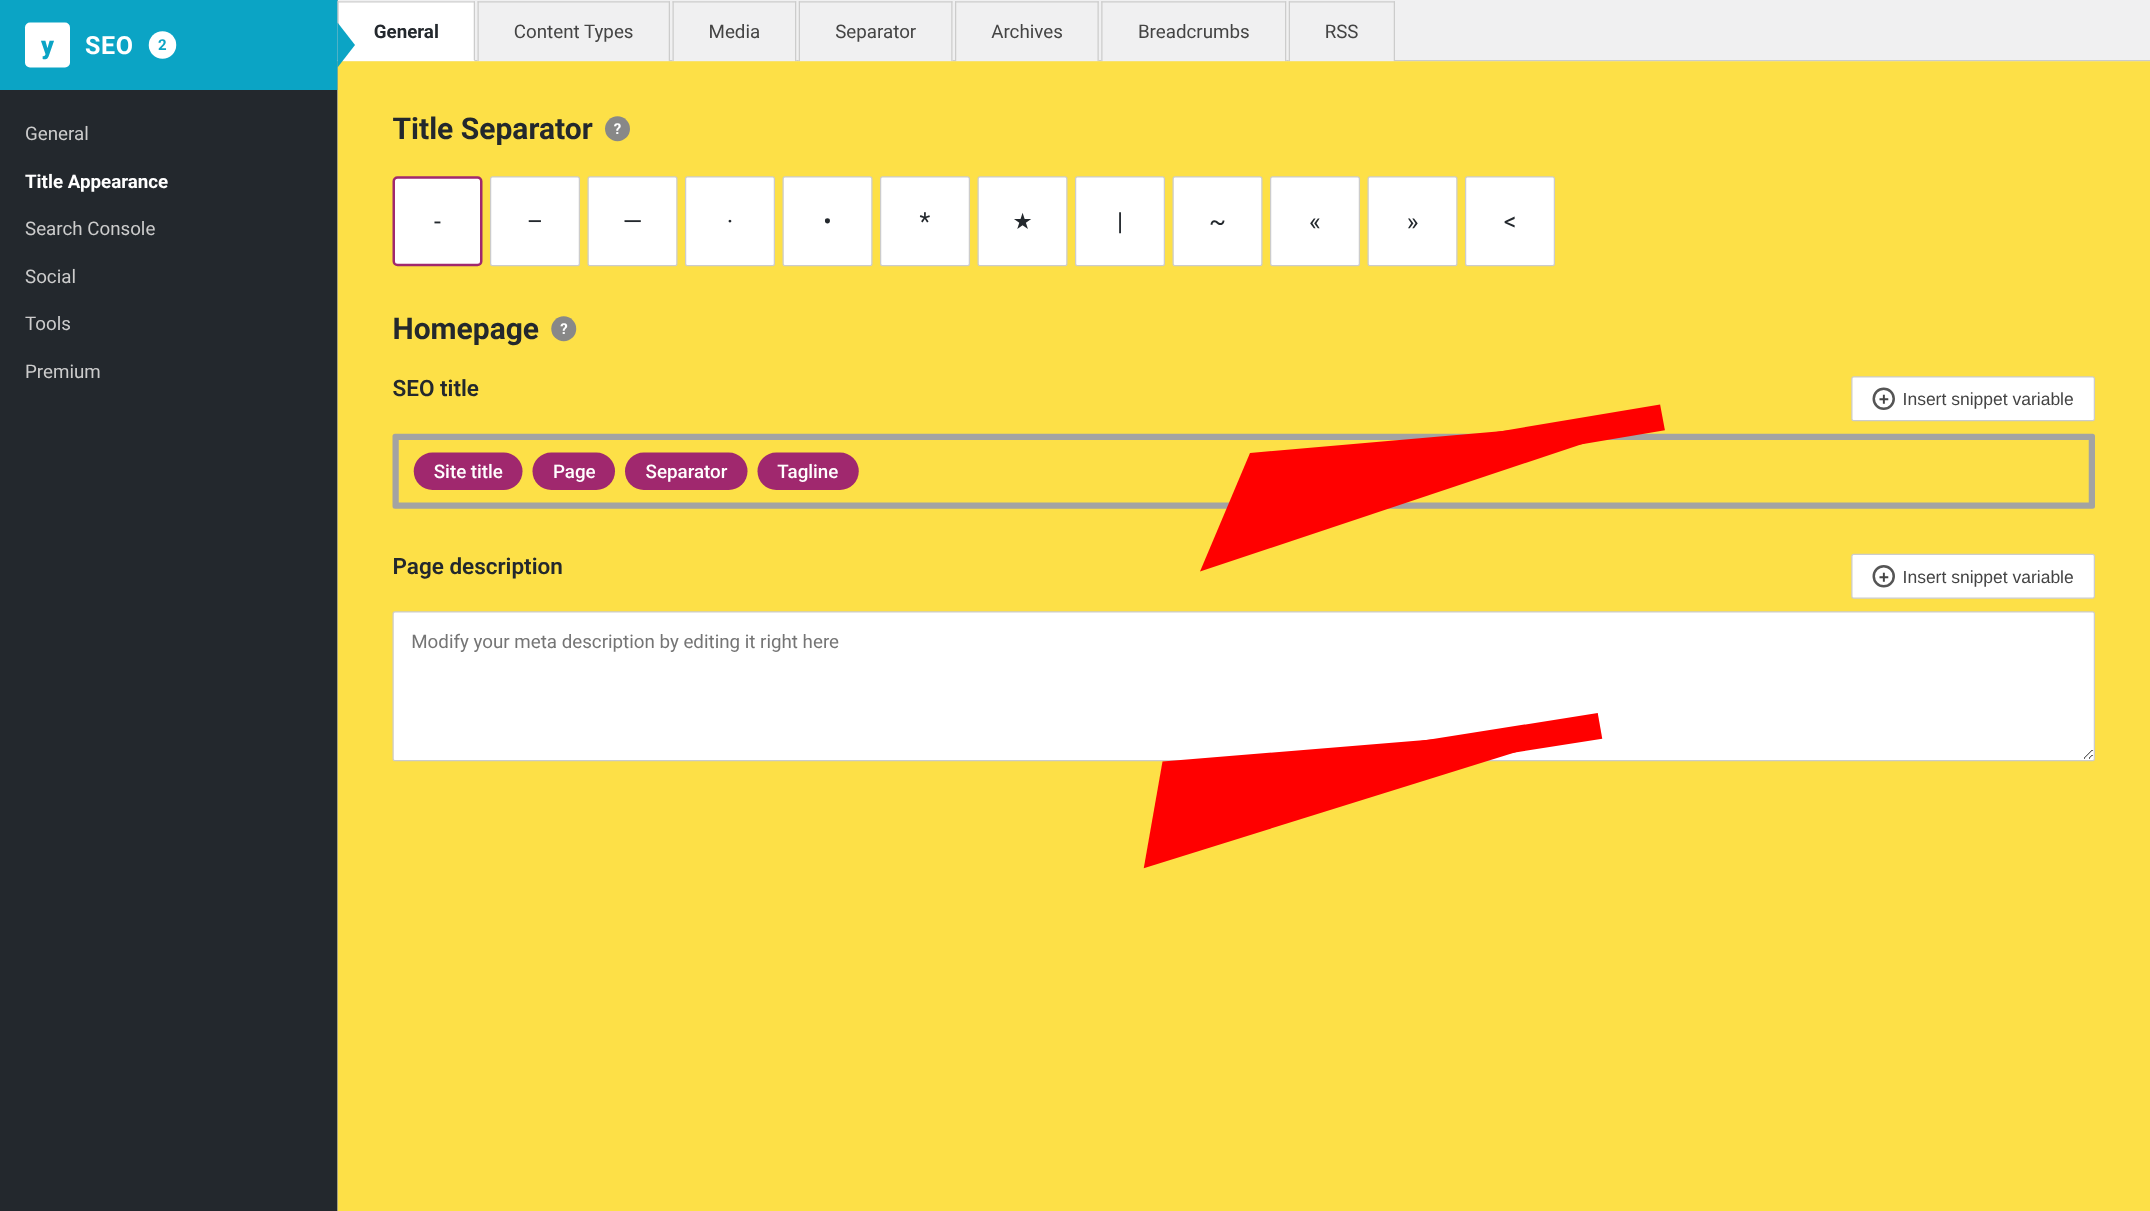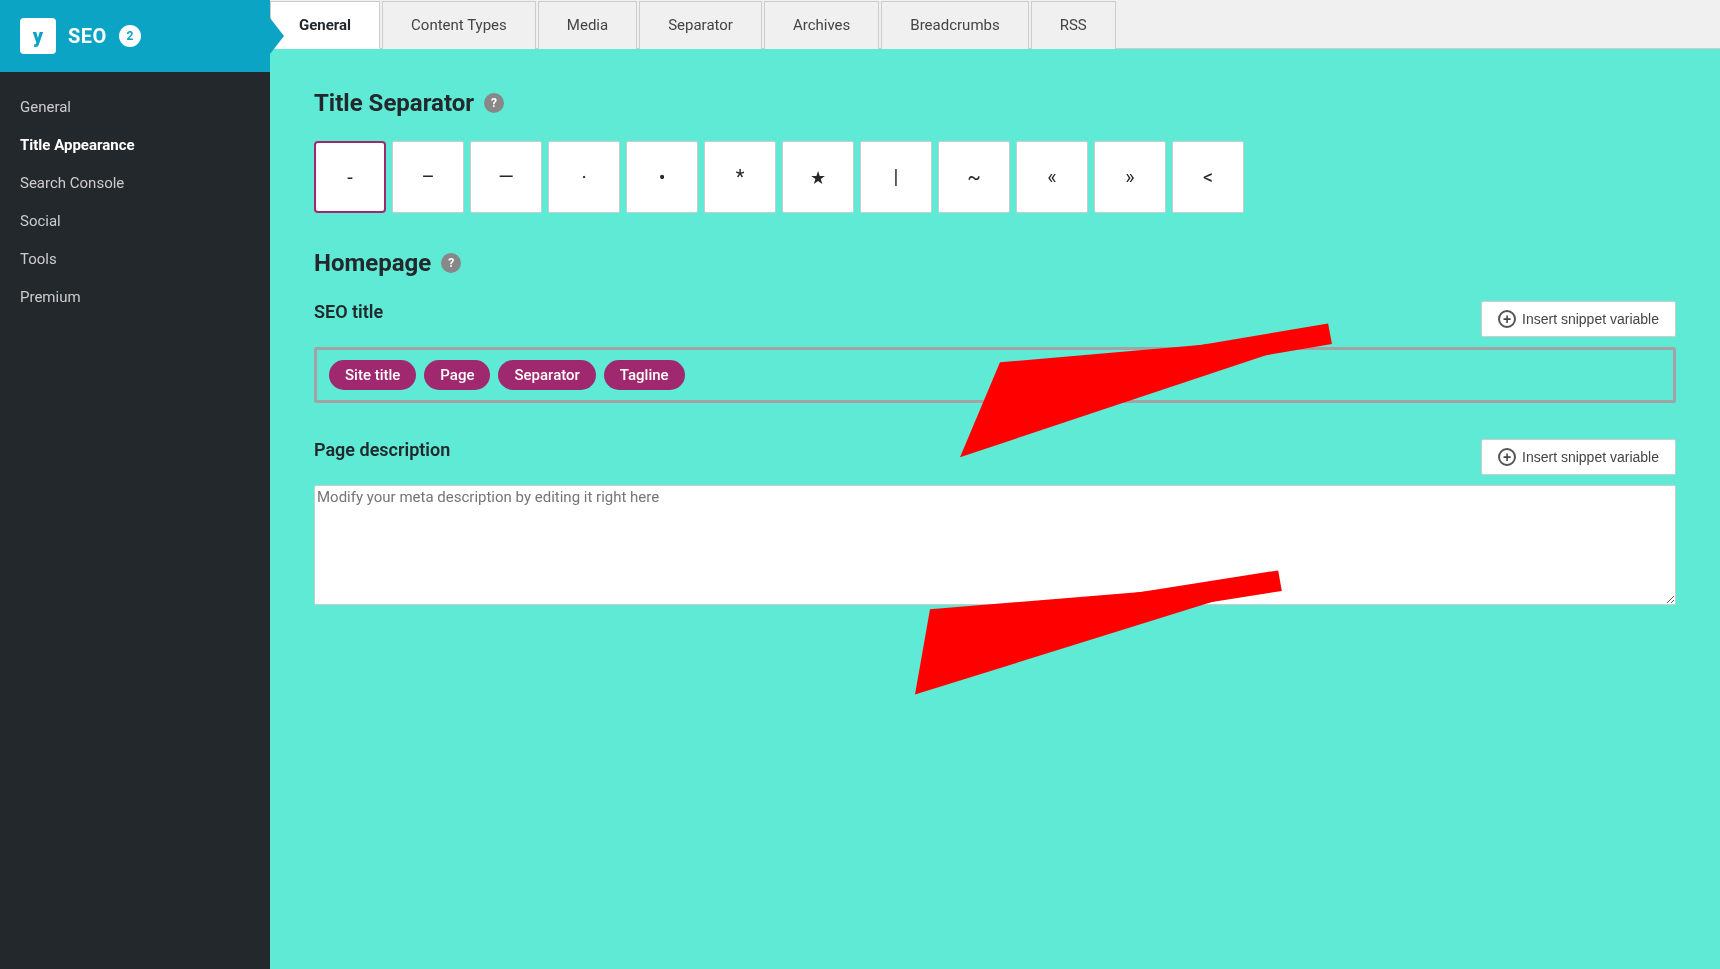--- a/index.html
+++ b/index.html
@@ -118,21 +118,21 @@
     .tab.active {
       background: #fff;
       border-bottom: 1px solid #fff;
       font-weight: 700;
       color: #23282d;
     }
 
     
     .content {
       flex: 1;
-      background: #5eead4;
+      background: #fde047;
       margin: 0;
       padding: 40px 44px;
       overflow-y: auto;
       position: relative;
     }
 
     
     .section-title {
       font-size: 24px;
       font-weight: 700;
@@ -215,21 +215,21 @@
       border: 2px solid #555;
       display: flex;
       align-items: center;
       justify-content: center;
       font-size: 14px;
       font-weight: 700;
       line-height: 1;
     }
 
     .seo-title-field {
-      border: 3px solid #a3a3a3;
+      border: 5px solid #a3a3a3;
       border-radius: 2px;
       padding: 10px 12px;
       min-height: 52px;
       display: flex;
       align-items: flex-start;
       gap: 8px;
       flex-wrap: wrap;
       margin-bottom: 36px;
     }
 
@@ -239,21 +239,21 @@
       border-radius: 20px;
       padding: 6px 16px;
       font-size: 15px;
       font-weight: 500;
       cursor: pointer;
     }
 
     .meta-desc-field {
       border: 1px solid #ccc;
       border-radius: 2px;
-      padding: 2px;
+      padding: 14px;
       min-height: 120px;
       color: #999;
       font-size: 15px;
       width: 100%;
       resize: vertical;
       font-family: inherit;
     }
 
     
     .arrows-overlay {

